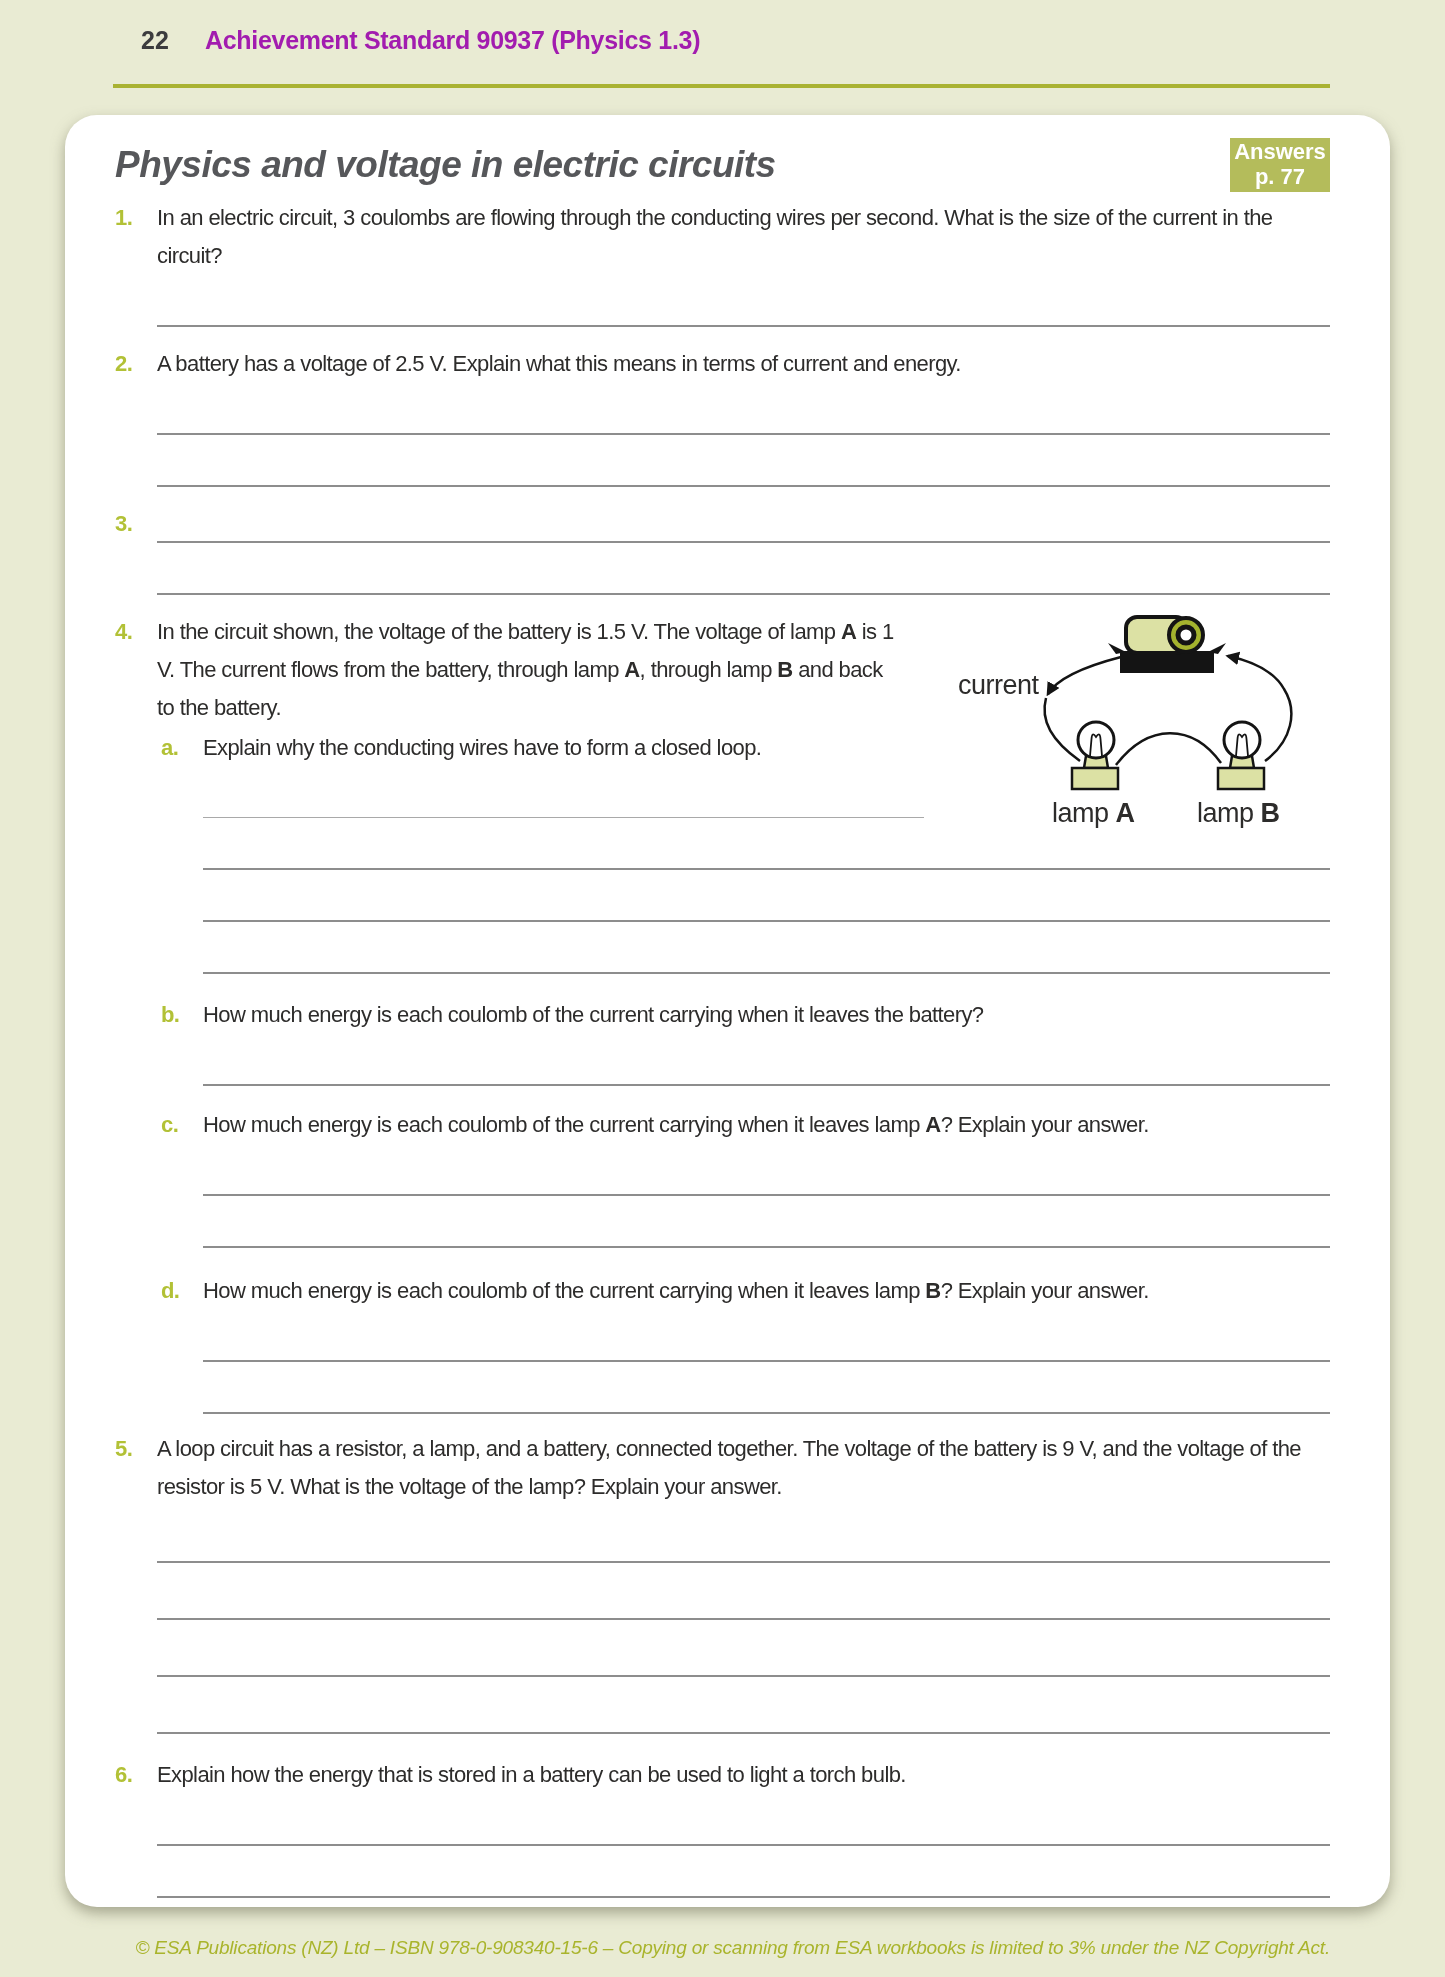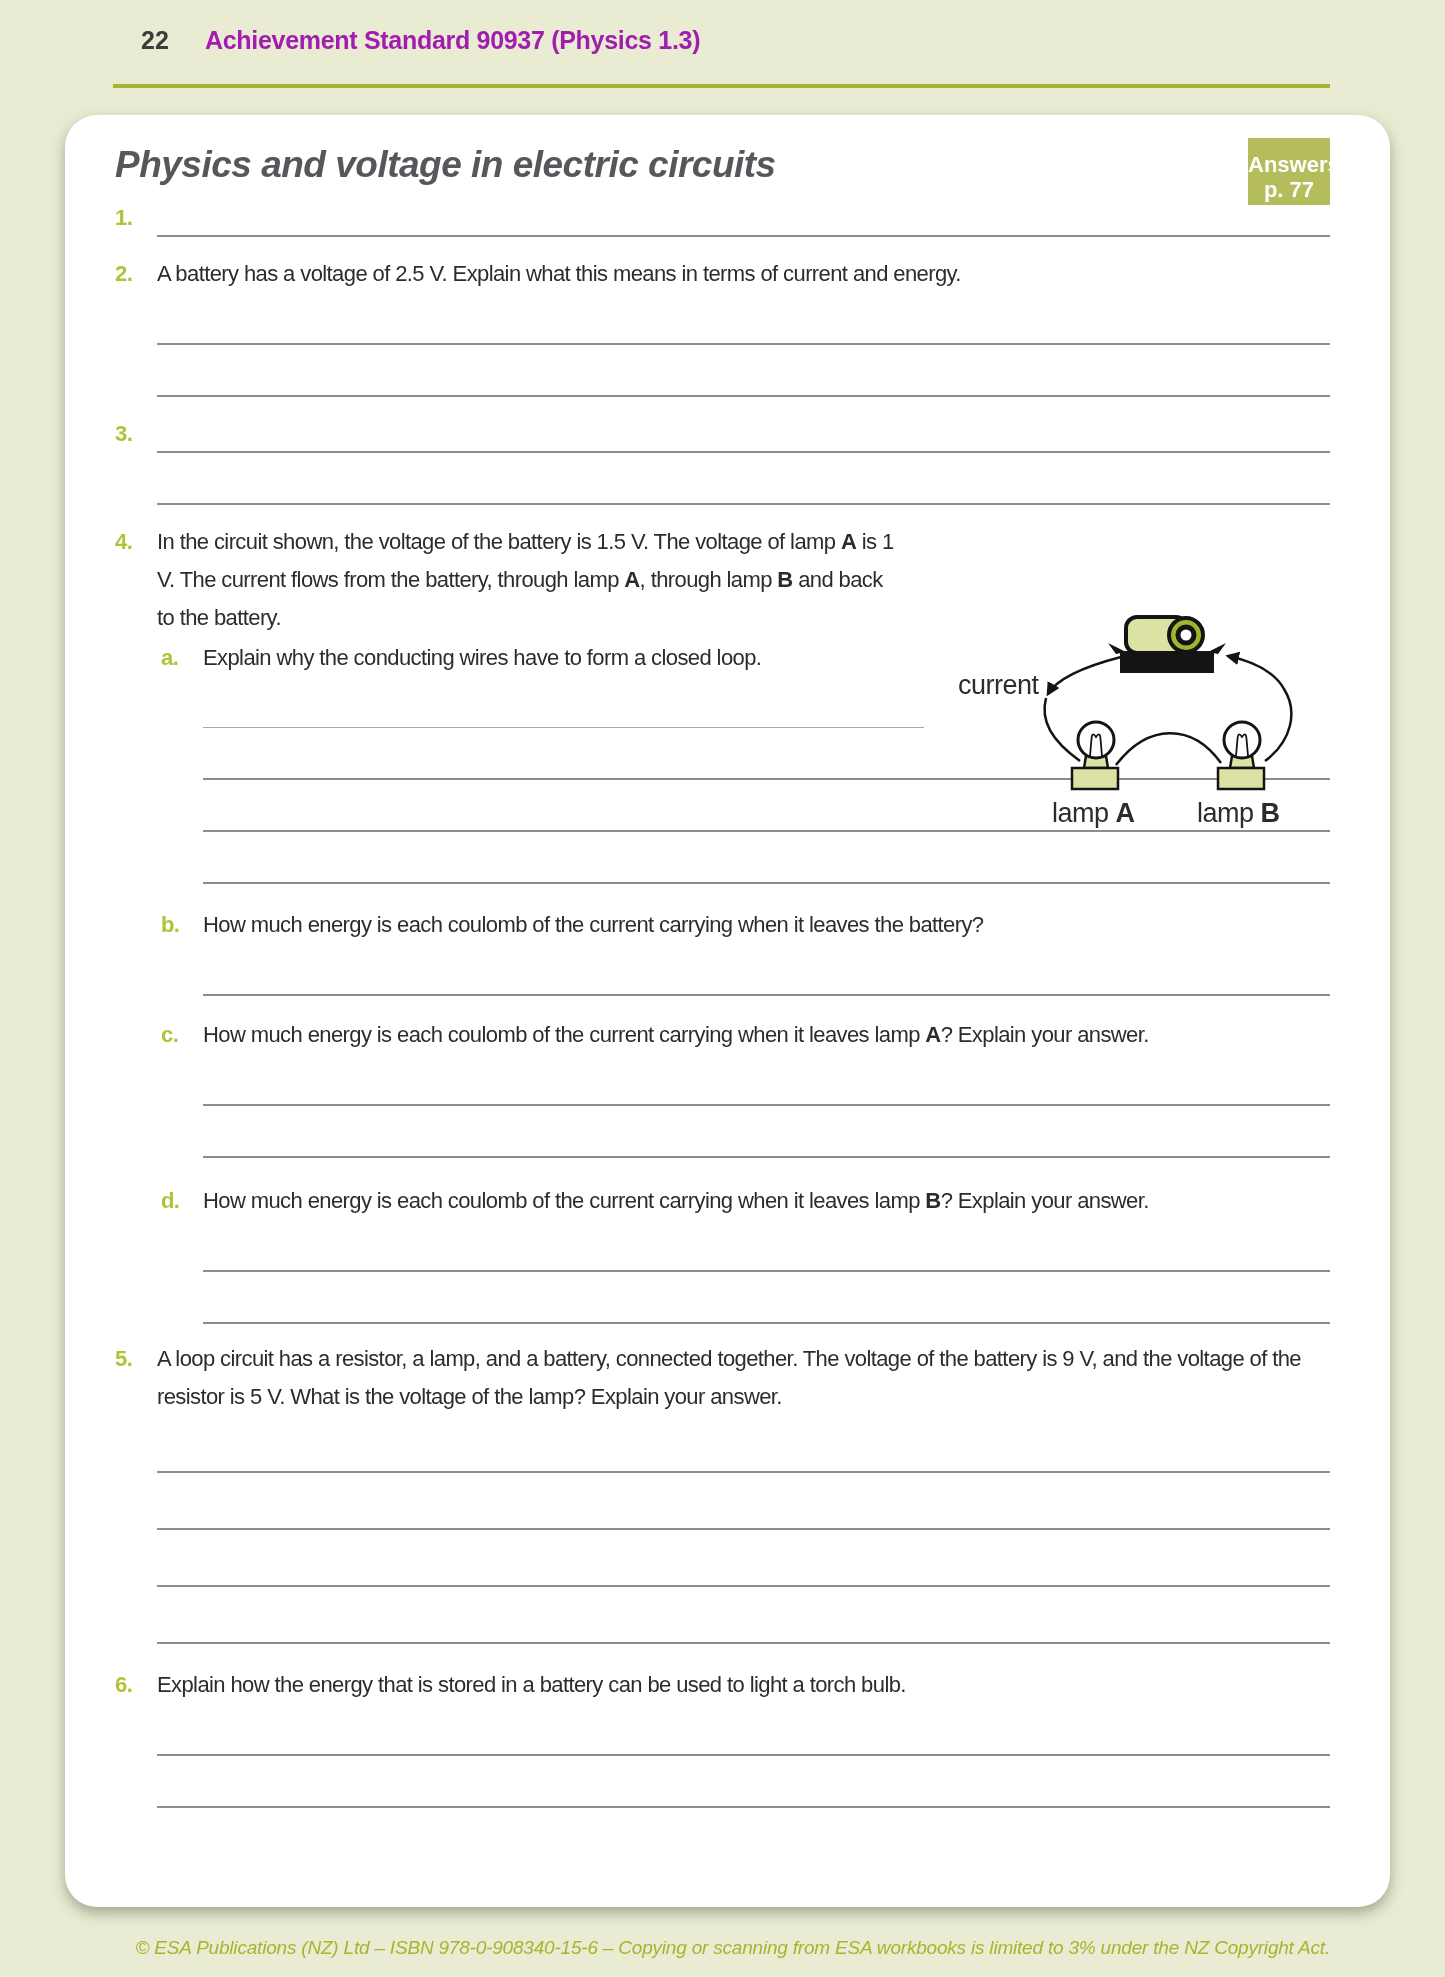--- a/index.html
+++ b/index.html
@@ -33,23 +33,23 @@
     padding:28px 60px 0 92px;
     box-sizing:border-box;
   }
   .card-title {
     font-size:37px; font-style:italic; font-weight:bold;
     color:#56575a; letter-spacing:-0.5px;
     line-height:44px; margin:0 0 0 -42px;
   }
   .answers-badge {
     position:absolute; top:23px; right:60px;
-    width:82px; background:#b4bc5b; color:#ffffff;
+    width:100px; background:#b4bc5b; color:#ffffff;
     text-align:center; font-size:22px; font-weight:600;
-    line-height:25px; padding:14px 0 3px 0;
+    line-height:25px; padding:1px 0 3px 0;
   }
   
   .q { display:flex; font-size:22px; line-height:38px; color:#2d2c2b; letter-spacing:-0.6px; }
   .qnum { width:42px; margin-left:-42px; flex:none; color:#b2c136; font-weight:bold; }
   .qbody { flex:1; min-width:0; }
   .qbody b { font-weight:bold; }
   .sub { margin-left:4px; }
   .subnum { width:42px; flex:none; color:#b2c136; font-weight:bold; }
   .q1 { margin-top:12px; }
   .q2 { margin-top:18px; }
@@ -92,20 +92,21 @@
 
   <h1 class="card-title">Physics and voltage in electric circuits</h1>
   <div class="answers-badge">
     <div>Answers</div>
     <div>p. 77</div>
   </div>
 
   <div class="q q1">
     <span class="qnum">1.</span>
     <div class="qbody">
+      <div><span>In an electric circuit, 3 coulombs are flowing through the conducting wires per second. What is the size of the current in the circuit?</span></div>
       <div class="ans"></div>
     </div>
   </div>
 
   <div class="q q2">
     <span class="qnum">2.</span>
     <div class="qbody">
       <div><span>A battery has a voltage of 2.5 V. Explain what this means in terms of current and energy.</span></div>
       <div class="ans"></div>
       <div class="ans"></div>

